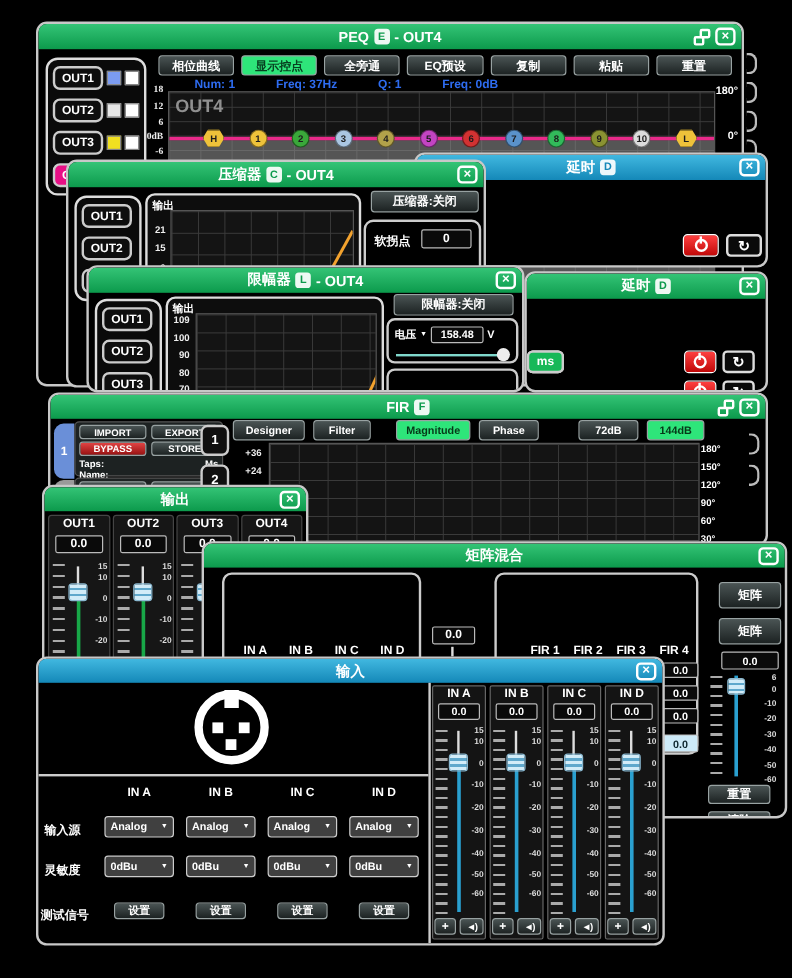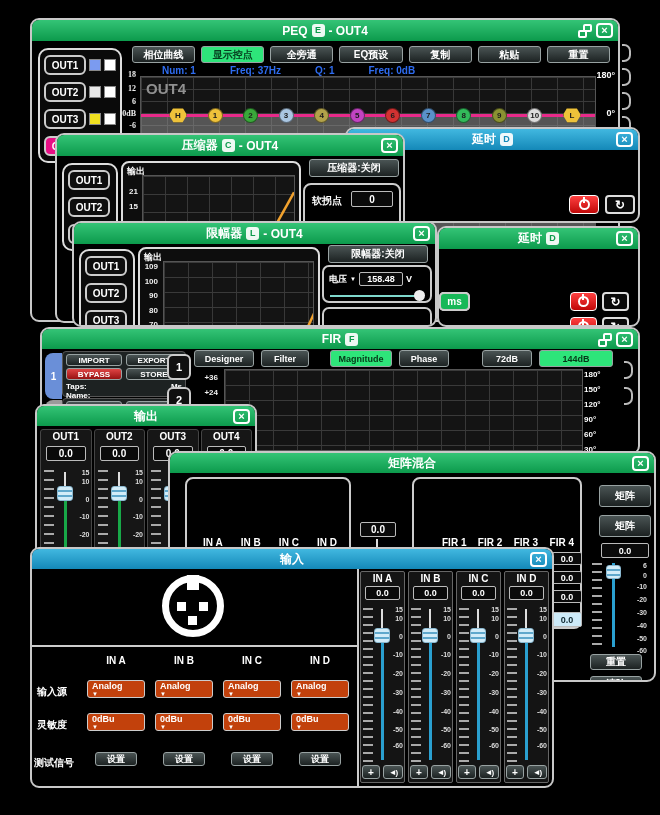--- a/index.html
+++ b/index.html
@@ -141,21 +141,21 @@
 #fir-pan2{position:absolute;left:20px;top:69px;width:124px;height:30px;background:#1d2222;border:1px solid #555;border-radius:4px;padding:2px 3px;}
 #fir-pan2 .r{display:flex;gap:4px;}
 #fir-pan2 .btn{width:56px;height:12px;font-size:8px;}
 #fir-presets{position:absolute;left:125px;top:25px;width:24px;display:flex;flex-direction:column;gap:7px;}
 #fir-presets .pbtn{width:24px;height:26px;border:2px solid #ccc;border-radius:6px;background:#101010;
  font-size:11px;font-weight:bold;display:flex;align-items:center;justify-content:center;cursor:pointer;}
 #fir-tools{position:absolute;left:152px;top:21px;height:17px;display:flex;gap:7px;}
 #fir-tools .btn{font-size:9px;padding:0 4px;}
 #fir-tools .btn:nth-child(1){width:60px}#fir-tools .btn:nth-child(2){width:48px}
 #fir-tools .btn:nth-child(3){width:62px;margin-left:14px}#fir-tools .btn:nth-child(4){width:50px}
-#fir-tools .btn:nth-child(5){width:50px;margin-left:26px}#fir-tools .btn:nth-child(6){width:74px}
+#fir-tools .btn:nth-child(5){width:50px;margin-left:26px}#fir-tools .btn:nth-child(6){width:48px}
 #fir-ylab{position:absolute;left:150px;top:0;width:28px;height:128px;}
 #fir-ylab span:nth-child(1){top:44px}#fir-ylab span:nth-child(2){top:59px}#fir-ylab span:nth-child(3){top:74px}
 #fir-plot{left:182px;top:40px;right:55px;bottom:2px;}
 #fir-rlab{position:absolute;right:30px;top:0;width:24px;height:128px;}
 #fir-rlab span{position:absolute;left:0;font-size:8px;font-weight:bold;}
 #fir-rlab span:nth-child(1){top:41px}#fir-rlab span:nth-child(2){top:56px}#fir-rlab span:nth-child(3){top:71px}
 #fir-rlab span:nth-child(4){top:86px}#fir-rlab span:nth-child(5){top:101px}#fir-rlab span:nth-child(6){top:116px}
 #fir-brk{position:absolute;right:5px;top:32px;display:flex;flex-direction:column;gap:8px;}
 
 
@@ -199,22 +199,22 @@
 #in-iconpan{position:absolute;left:0;top:20px;width:325px;height:78px;border-bottom:2px solid #ccc;}
 #din{position:absolute;left:130px;top:6px;width:62px;height:62px;border:7px solid #fff;border-radius:50%;}
 #din .tab{position:absolute;left:18px;top:-7px;width:12px;height:15px;background:#fff;}
 #din .s1{position:absolute;left:8px;top:20px;width:9px;height:9px;background:#fff;}
 #din .s2{position:absolute;left:30px;top:20px;width:9px;height:9px;background:#fff;}
 #din .s3{position:absolute;left:19px;top:34px;width:9px;height:9px;background:#fff;}
 #in-labels{position:absolute;left:55px;top:106px;display:flex;gap:10px;}
 #in-labels span{flex:0 0 58px;text-align:center;font-size:10px;font-weight:bold;}
 .in-rowlab{position:absolute;left:5px;font-size:10px;font-weight:bold;}
 .ddrow{position:absolute;left:55px;display:flex;gap:10px;}
-.dd{width:58px;height:18px;border:1px solid #ccc;border-radius:3px;background:#c2410c;display:flex;
- justify-content:space-between;padding:0 4px;font-size:9px;font-weight:bold;cursor:pointer;flex-direction:column;}
+.dd{width:58px;height:18px;border:1px solid #ccc;border-radius:3px;background:#404040;display:flex;
+ align-items:center;justify-content:space-between;padding:0 4px;font-size:9px;font-weight:bold;cursor:pointer;}
 .dd .car{font-size:6px;color:#fff;}
 .setrow{position:absolute;left:55px;display:flex;gap:10px;}
 .setrow .cell{flex:0 0 58px;display:flex;justify-content:center;}
 .setrow .btn{width:42px;height:14px;font-size:9px;}
 #in-strips{position:absolute;left:328px;top:22px;bottom:3px;right:3px;display:flex;gap:3px;}
 .istrip{flex:1;background:#141414;border:1px solid #666;border-radius:2px;position:relative;}
 .istrip .hd{height:13px;font-size:10px;font-weight:bold;text-align:center;line-height:13px;}
 .istrip .vbox{margin:1px 4px;height:14px;font-size:9px;}
 .ifad{position:absolute;left:0;right:0;top:32px;bottom:18px;}
 .ifad .ticks{left:2px;top:4px;bottom:2px;background-image:repeating-linear-gradient(to bottom,#aaa 0 2px,transparent 2px 8px);}

